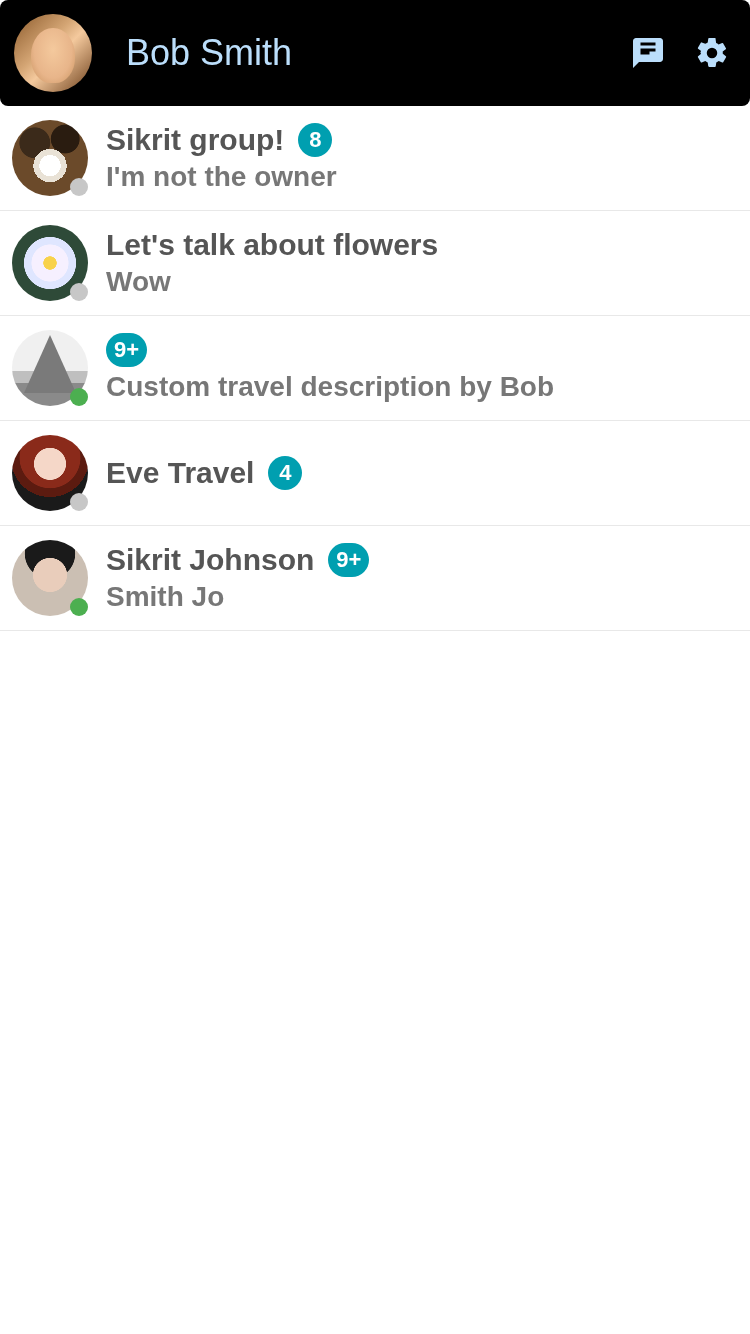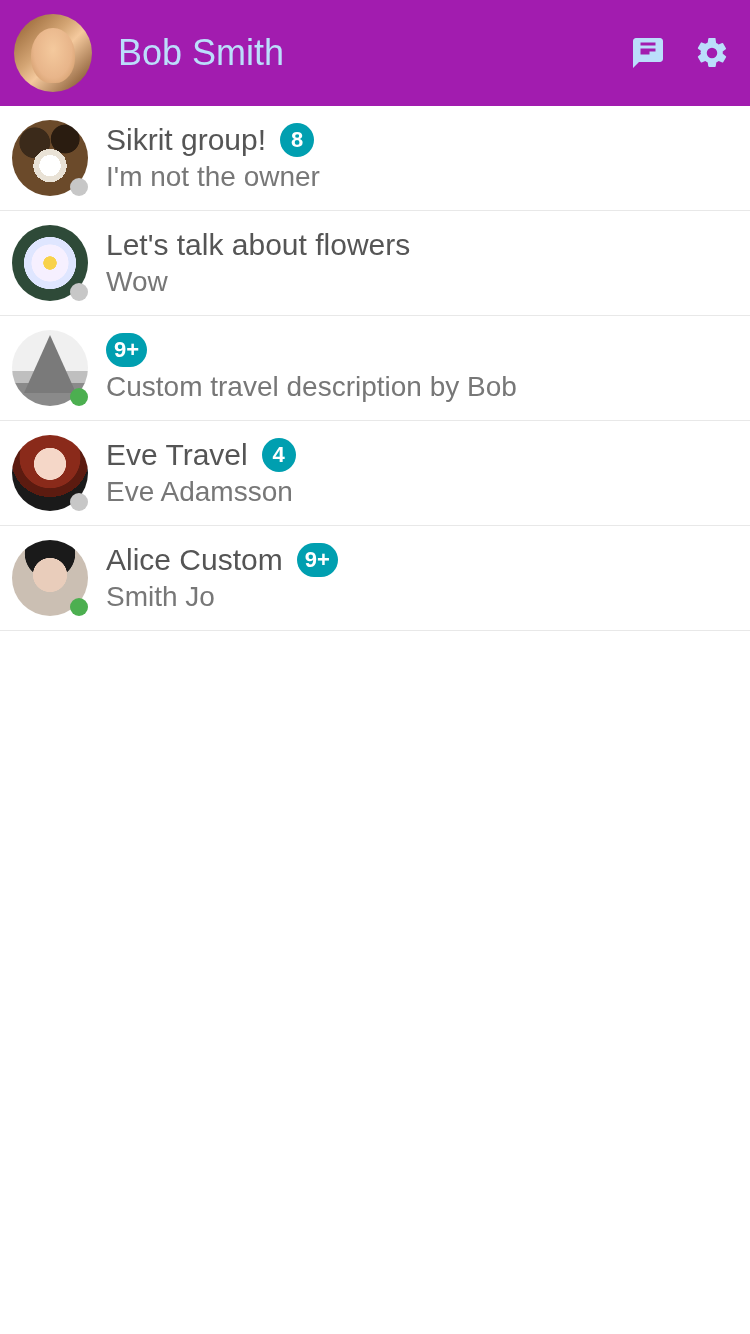--- a/index.html
+++ b/index.html
@@ -1,23 +1,24 @@
 <!DOCTYPE html>
 <html><head>
 <meta charset="utf-8">
 <style>
   * { box-sizing: border-box; margin: 0; padding: 0; }
   html, body { width: 750px; height: 1334px; font-family: -apple-system, Helvetica, Arial, sans-serif; background: #fff; }
   .header {
-    background: #a21caf;
+    background: #000000;
     height: 106px;
     display: flex;
     align-items: center;
     padding: 0 20px 0 14px;
-    gap: 26px;
+    gap: 34px;
+    border-radius: 8px;
   }
   .header-avatar {
     width: 78px; height: 78px; border-radius: 50%;
     background: linear-gradient(135deg,#8b5a2b 0%, #d4a574 40%, #f4c99d 55%, #6b3e1a 100%);
     position: relative; overflow: hidden; flex-shrink: 0;
   }
   .header-avatar::after{
     content:""; position:absolute; inset:18% 22% 12% 22%;
     background: radial-gradient(ellipse at 50% 40%, #f4c99d 0%, #e8b58a 60%, #c9935f 100%);
     border-radius: 50% 50% 45% 45%;
@@ -49,28 +50,28 @@
   .presence {
     position: absolute; right: 0px; bottom: 0px;
     width: 18px; height: 18px; border-radius: 50%;
     border: 0;
   }
   .presence.online { background: #4caf50; }
   .presence.offline { background: #c7c7c7; }
 
   .row-body { flex: 1; min-width: 0; }
   .row-top { display: flex; align-items: center; gap: 14px; }
-  .row-title { font-size: 30px; color: #555; font-weight: 400; }
+  .row-title { font-size: 30px; color: #555; font-weight: 700; }
   .badge {
     min-width: 34px; height: 34px; padding: 0 8px;
     border-radius: 17px; background: #009fb0;
     color: #fff; font-weight: 700; font-size: 22px;
     display: inline-flex; align-items: center; justify-content: center;
   }
-  .row-sub { font-size: 28px; color: #777; margin-top: 4px; }
+  .row-sub { font-size: 28px; color: #777; margin-top: 4px; font-weight: bold; }
 
   
   .av-coffee { background:
     radial-gradient(circle at 50% 60%, #fff 0 18%, #e9e2d6 18% 28%, transparent 28%),
     radial-gradient(circle at 30% 30%, #3b2a1a 0 20%, transparent 21%),
     radial-gradient(circle at 70% 25%, #2a1c10 0 18%, transparent 19%),
     #6b4a2a;
   }
   .av-flower {
     background:
@@ -162,29 +163,28 @@
     <div class="row">
       <div class="avatar-wrap">
         <div class="avatar av-eve"></div>
         <div class="presence offline"></div>
       </div>
       <div class="row-body">
         <div class="row-top">
           <span class="row-title">Eve Travel</span>
           <span class="badge">4</span>
         </div>
-        <div class="row-sub">Eve Adamsson</div>
       </div>
     </div>
     <div class="row">
       <div class="avatar-wrap">
         <div class="avatar av-alice"></div>
         <div class="presence online"></div>
       </div>
       <div class="row-body">
         <div class="row-top">
-          <span class="row-title">Alice Custom</span>
+          <span class="row-title">Sikrit Johnson</span>
           <span class="badge">9+</span>
         </div>
         <div class="row-sub">Smith Jo</div>
       </div>
     </div>
   </div>
 
 </body></html>

